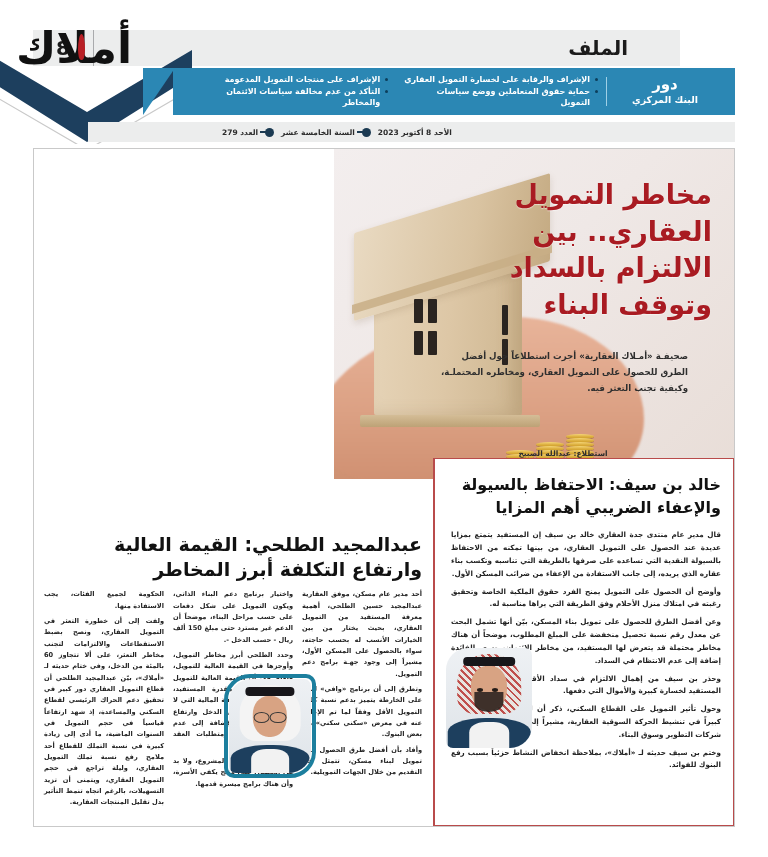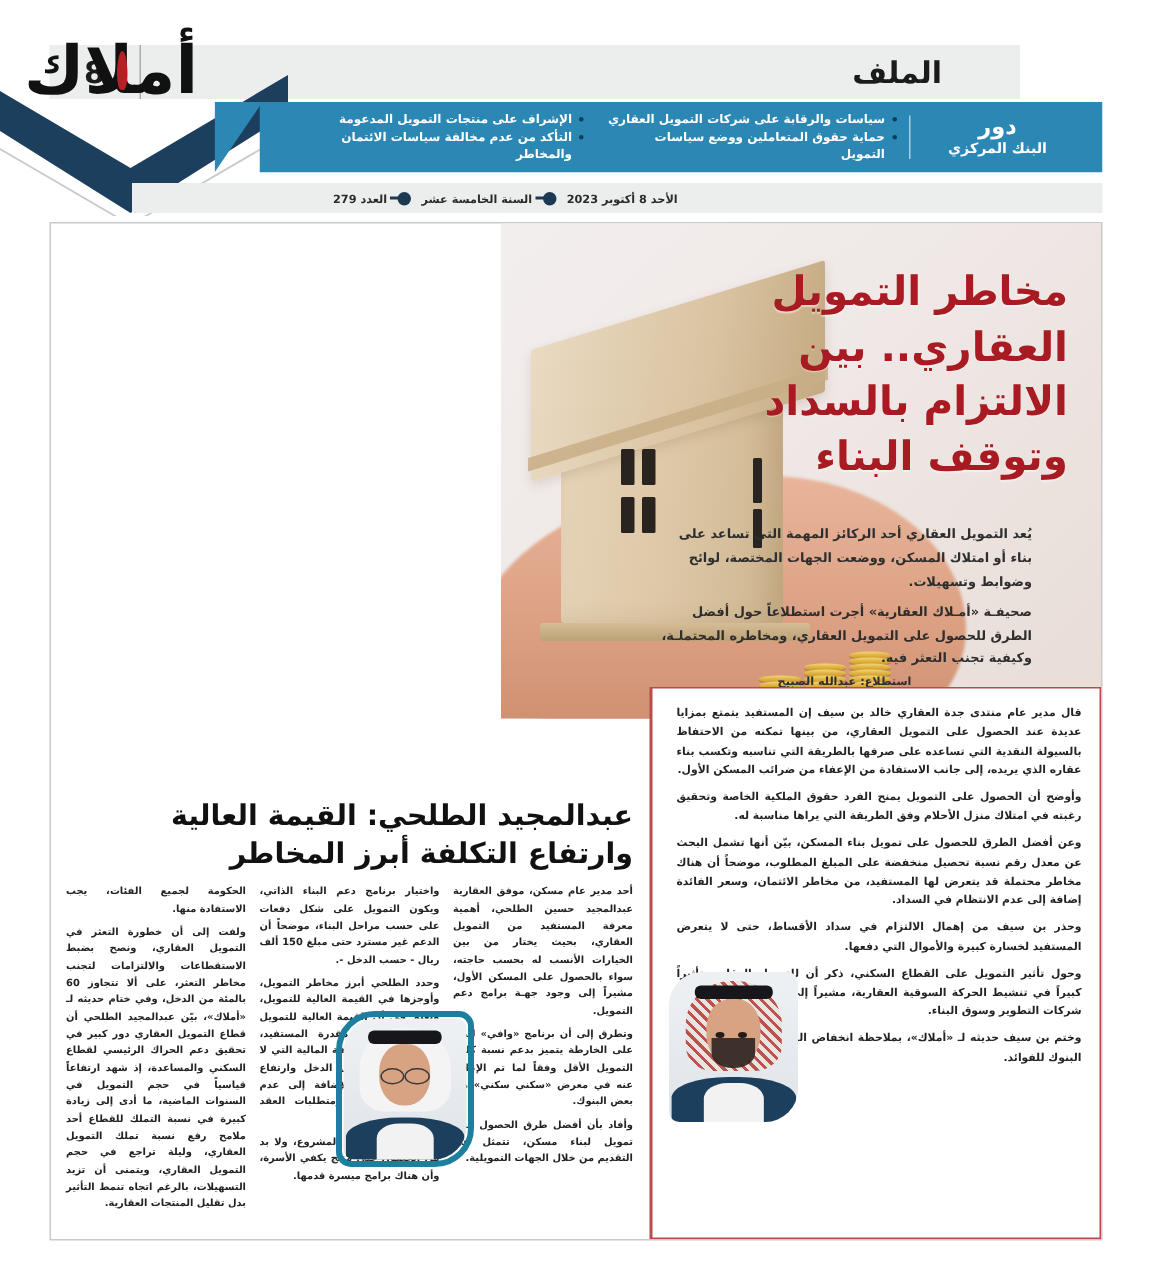--- a/index.html
+++ b/index.html
@@ -381,21 +381,21 @@
       <div class="ribbon-body"></div>
       <div class="ribbon-tip"></div>
       <div class="ribbon-inner">
         <div class="ribbon-label">
           <div class="l1">دور</div>
           <div class="l2">البنك المركزي</div>
         </div>
         <div class="ribbon-cols">
           <div class="ribbon-col">
             <ul>
-              <li>سياسات والرقابة على شركات التمويل العقاري</li>
+              <li>الإشراف والرقابة على لخسارة التمويل العقاري</li>
               <li>حماية حقوق المتعاملين ووضع سياسات</li>
               <li class="nobull">التمويل</li>
             </ul>
           </div>
           <div class="ribbon-col">
             <ul>
               <li>الإشراف على منتجات التمويل المدعومة</li>
               <li>التأكد من عدم مخالفة سياسات الائتمان</li>
               <li class="nobull">والمخاطر</li>
             </ul>
@@ -478,29 +478,29 @@
             <div class="coin"></div>
           <div class="coin"></div>
             <div class="coin"></div>
         </div>
       </div>
     </div>
 
     <div class="hero-headline">مخاطر التمويل العقاري.. بين الالتزام بالسداد وتوقف البناء</div>
 
     <div class="hero-deck">
-      <p>يُعد التمويل العقاري أحد الركائز المهمة التي تساعد على بناء أو امتلاك المسكن، ووضعت الجهات المختصة، لوائح وضوابط وتسهيلات.</p>
       <p>صحيفـة «أمـلاك العقارية» أجرت استطلاعاً حول أفضل الطرق للحصول على التمويل العقاري، ومخاطره المحتملـة، وكيفية تجنب التعثر فيه.</p>
     </div>
 
     <div class="hero-byline">استطلاع: عبدالله الصبيح</div>
     <div class="hero-rule"></div>
   </div>
 
   <div class="art-right">
+    <h2>خالد بن سيف: الاحتفاظ بالسيولة والإعفاء الضريبي أهم المزايا</h2>
     <div class="body">
       <p>قال مدير عام منتدى جدة العقاري خالد بن سيف إن المستفيد يتمتع بمزايا عديدة عند الحصول على التمويل العقاري، من بينها تمكنه من الاحتفاظ بالسيولة النقدية التي تساعده على صرفها بالطريقة التي تناسبه وتكسب بناء عقاره الذي يريده، إلى جانب الاستفادة من الإعفاء من ضرائب المسكن الأول.</p>
       <p>وأوضح أن الحصول على التمويل يمنح الفرد حقوق الملكية الخاصة وتحقيق رغبته في امتلاك منزل الأحلام وفق الطريقة التي يراها مناسبة له.</p>
       <p>وعن أفضل الطرق للحصول على تمويل بناء المسكن، بيّن أنها تشمل البحث عن معدل رقم نسبة تحصيل منخفضة على المبلغ المطلوب، موضحاً أن هناك مخاطر محتملة قد يتعرض لها المستفيد، من مخاطر الائتمان، وسعر الفائدة إضافة إلى عدم الانتظام في السداد.</p>
       <p>وحذر بن سيف من إهمال الالتزام في سداد الأقساط، حتى لا يتعرض المستفيد لخسارة كبيرة والأموال التي دفعها.</p>
       <p>وحول تأثير التمويل على القطاع السكني، ذكر أن للتمويل العقاري تأثيراً كبيراً في تنشيط الحركة السوقية العقارية، مشيراً إلى مساهمته في تفعيل شركات التطوير وسوق البناء.</p>
       <p>وختم بن سيف حديثه لـ «أملاك»، بملاحظة انخفاض النشاط حزئياً بسبب رفع البنوك للفوائد.</p>
     </div>
     <div class="portrait-right">
       <div class="pt-photo">

